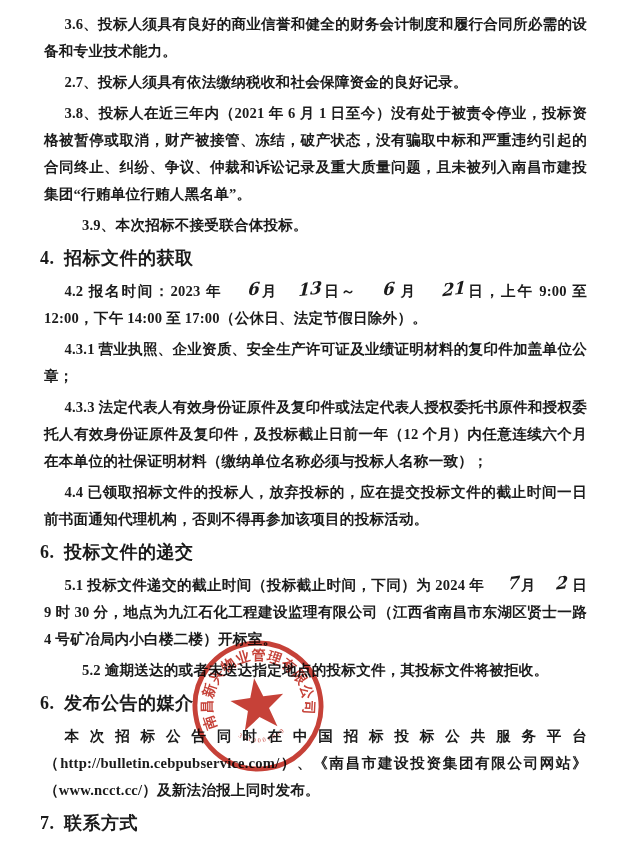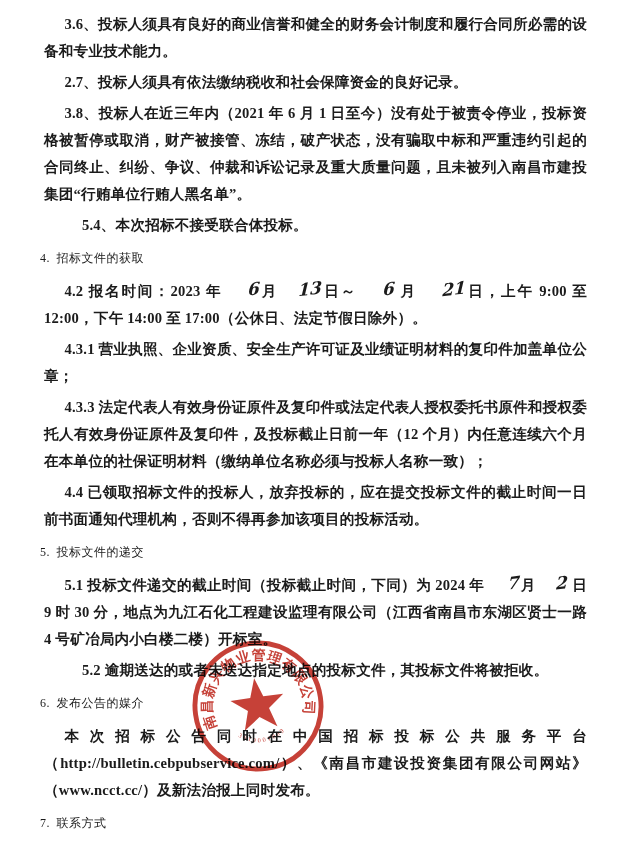--- a/index.html
+++ b/index.html
@@ -8,21 +8,21 @@
     font-family:"Liberation Serif","DejaVu Serif",serif;
     color:#1b1b1b;position:relative;
   }
   .page{padding:7px 42px 0 40px;}
   .para{
     margin:4px;font-size:14.6px;font-weight:600;line-height:27px;
     text-align:justify;text-indent:1.4em;letter-spacing:.2px;
   }
   .indent-xl{text-indent:2.6em;}
   .h{
-    margin:2px 0 2px 0;font-size:12px;font-weight:400;line-height:31px;
+    margin:2px 0 2px 0;font-size:18px;font-weight:700;line-height:31px;
     letter-spacing:.5px;white-space:pre-wrap;
   }
   .hw{
     display:inline-block;font-family:"DejaVu Serif",serif;font-style:italic;
     font-weight:700;font-size:17px;line-height:1;
     transform:rotate(-7deg) skewX(-10deg);
   }
   .seal{
     position:absolute;left:188px;top:636px;width:140px;height:140px;
     mix-blend-mode:multiply;opacity:.92;pointer-events:none;
@@ -31,29 +31,29 @@
   .seal .fill{fill:var(--seal-color,#c13127);}
 </style>
 </head>
 <body>
 
 <div class="page">
 
   <p class="para">3.6、投标人须具有良好的商业信誉和健全的财务会计制度和履行合同所必需的设备和专业技术能力。</p>
   <p class="para">2.7、投标人须具有依法缴纳税收和社会保障资金的良好记录。</p>
   <p class="para">3.8、投标人在近三年内（2021 年 6 月 1 日至今）没有处于被责令停业，投标资格被暂停或取消，财产被接管、冻结，破产状态，没有骗取中标和严重违约引起的合同终止、纠纷、争议、仲裁和诉讼记录及重大质量问题，且未被列入南昌市建投集团“行贿单位行贿人黑名单”。</p>
-  <p class="para indent-xl">5.4、本次招标不接受联合体投标。</p>
+  <p class="para indent-xl">3.9、本次招标不接受联合体投标。</p>
 
   <h2 class="h">4. 招标文件的获取</h2>
   <p class="para"><span>4.2 报名时间：2023 年 </span><span class="hw">6</span><span>月</span><span class="hw">13</span><span>日～ </span><span class="hw">6</span><span> 月 </span><span class="hw">21</span><span>日</span><span>，上午 9:00 至 12:00，下午 14:00 至 17:00（公休日、法定节假日除外）。</span></p>
   <p class="para">4.3.1 营业执照、企业资质、安全生产许可证及业绩证明材料的复印件加盖单位公章；</p>
   <p class="para">4.3.3 法定代表人有效身份证原件及复印件或法定代表人授权委托书原件和授权委托人有效身份证原件及复印件，及投标截止日前一年（12 个月）内任意连续六个月在本单位的社保证明材料（缴纳单位名称必须与投标人名称一致）；</p>
   <p class="para">4.4 已领取招标文件的投标人，放弃投标的，应在提交投标文件的截止时间一日前书面通知代理机构，否则不得再参加该项目的投标活动。</p>
 
-  <h2 class="h">5. 投标文件的递交</h2>
+  <h2 class="h">6. 投标文件的递交</h2>
   <p class="para"><span>5.1 投标文件递交的截止时间（投标截止时间，下同）为 2024 年 </span><span class="hw">7</span><span>月</span><span class="hw">2</span><span> 日 9 时 30 分，地点为九江石化工程建设监理有限公司（江西省南昌市东湖区贤士一路 4 号矿冶局内小白楼二楼）开标室。</span></p>
   <p class="para indent-xl">5.2 逾期送达的或者未送达指定地点的投标文件，其投标文件将被拒收。</p>
 
   <h2 class="h">6. 发布公告的媒介</h2>
   <p class="para">本次招标公告同时在中国招标投标公共服务平台（http://bulletin.cebpubservice.com/）、《南昌市建设投资集团有限公司网站》（www.ncct.cc/）及新法治报上同时发布。</p>
 
   <h2 class="h">7. 联系方式</h2>
 
 </div>
 

